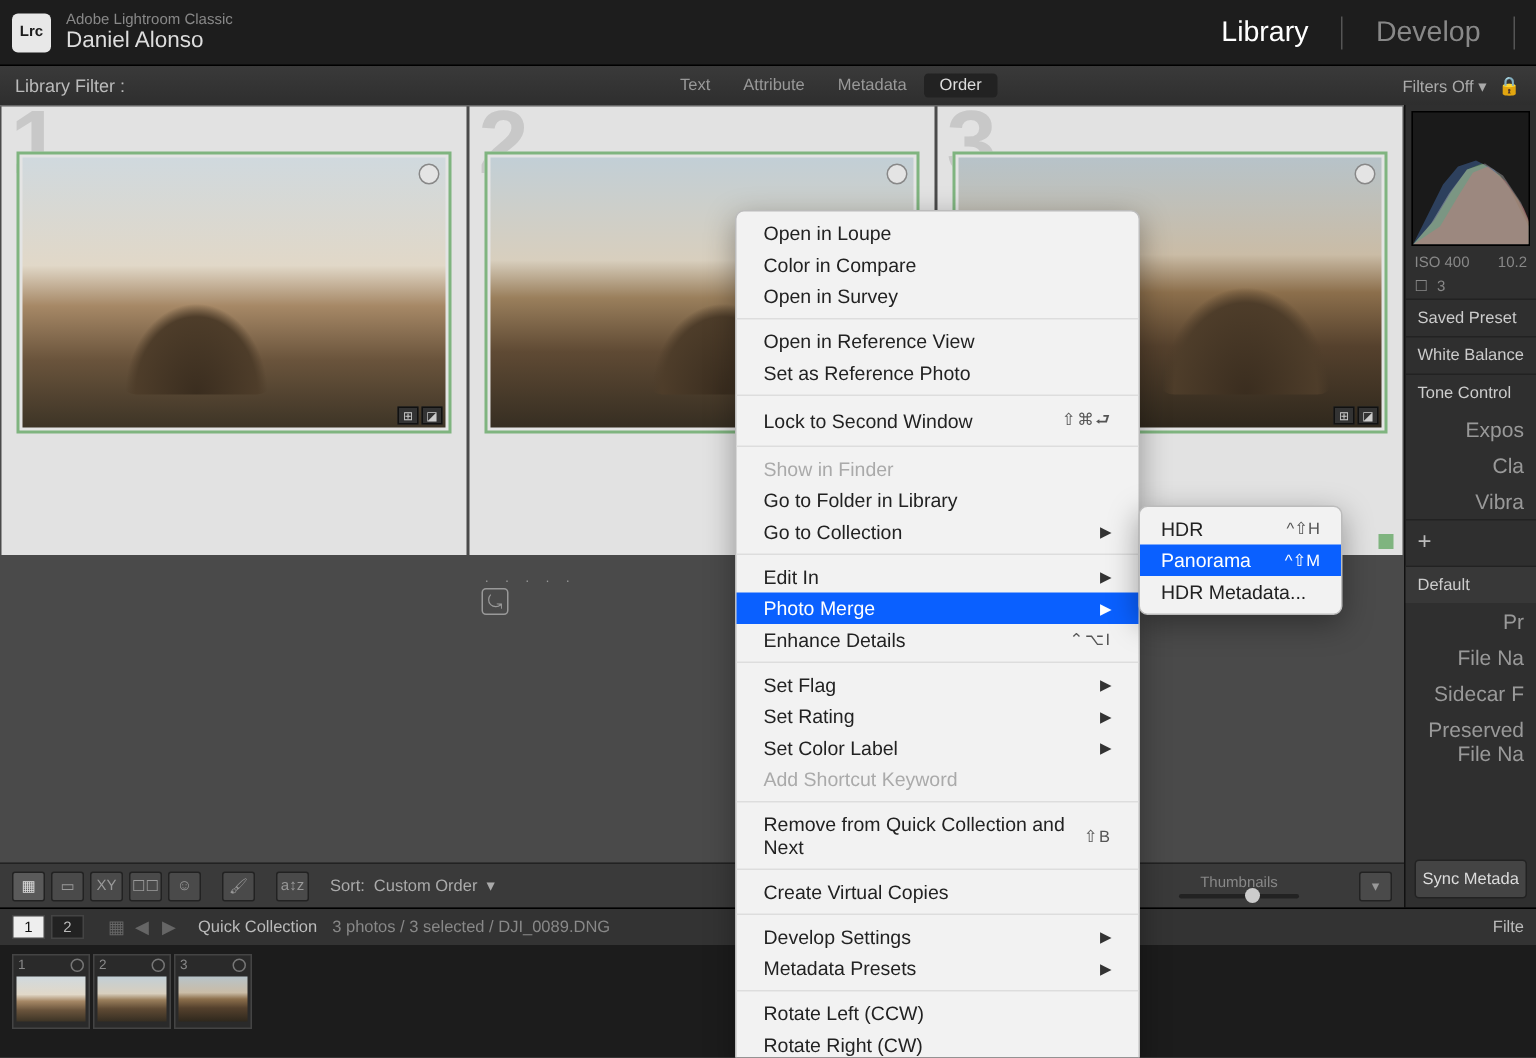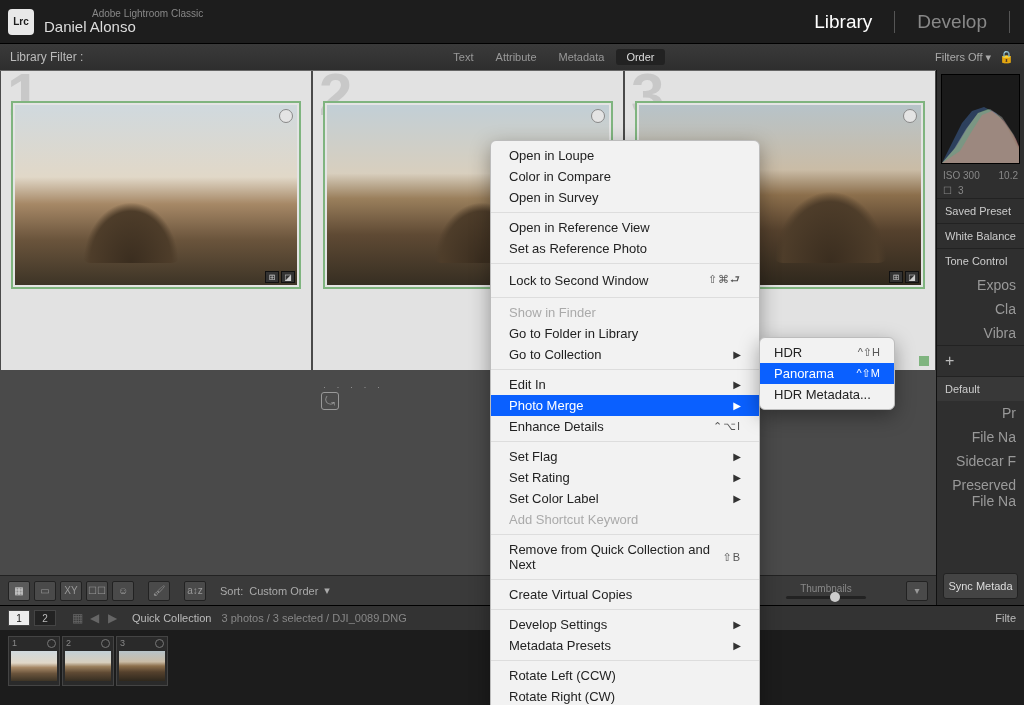--- a/index.html
+++ b/index.html
@@ -2,21 +2,21 @@
 <html><head>
 <meta charset="utf-8">
 <style>
 * { margin: 0; padding: 0; box-sizing: border-box; font-family: -apple-system, "Helvetica Neue", Arial, sans-serif; }
 body { background: #323232; color: #aaa; width: 1024px; height: 705px; overflow: hidden; position: relative; font-size: 13px; }
 
 
 .topbar { height: 44px; background: #1d1d1d; display: flex; align-items: center; padding: 0 8px; border-bottom: 1px solid #000; }
 .logo { width: 26px; height: 26px; background: #e8e8e8; border-radius: 4px; display:flex; align-items:center; justify-content:center; font-size:10px; font-weight:700; color:#1d1d1d; margin-right:10px; }
 .title-block { display:flex; flex-direction:column; justify-content:center; line-height:1.1; }
-.app-title { font-size:10px; color:#888;margin-left:48px; }
+.app-title { font-size:10px; color:#888; }
 .user-name { font-size:15px; color:#ddd; }
 .top-modules { margin-left:auto; display:flex; gap:22px; font-size:19px; padding-right:6px; }
 .top-modules .mod { color:#888; cursor:pointer; }
 .top-modules .mod.active { color:#fff; }
 .top-divider { width:1px; height:22px; background:#555; align-self:center; }
 
 
 .filterbar { height: 26px; background: linear-gradient(#3a3a3a,#2e2e2e); display:flex; align-items:center; padding:0 10px; font-size:12px; color:#bbb; }
 .filter-tabs { display:flex; gap:2px; margin-left:360px; }
 .filter-tab { padding:2px 10px; color:#999; border-radius:3px; cursor:pointer; font-size:11px; }
@@ -197,21 +197,21 @@
 <div class="rightpanel">
   <div class="histo">
     <svg width="84" height="60" viewBox="0 0 84 60">
       <path d="M0 60 L10 40 L20 20 L30 8 L42 4 L54 10 L64 22 L74 42 L84 60 Z" fill="#3a5a8a" opacity="0.6"></path>
       <path d="M0 60 L14 44 L26 24 L36 10 L46 6 L58 14 L70 30 L84 60 Z" fill="#6aa84f" opacity="0.5"></path>
       <path d="M0 60 L18 48 L30 28 L40 12 L50 8 L62 18 L74 36 L84 60 Z" fill="#b04a4a" opacity="0.5"></path>
       <path d="M0 60 L12 46 L24 26 L36 10 L48 6 L60 14 L72 32 L84 60 Z" fill="#d8d8d8" opacity="0.35"></path>
     </svg>
   </div>
   <div class="histo-meta">
-    <span>ISO 300</span>
+    <span>ISO 400</span>
     <span>10.2</span>
   </div>
   <div class="histo-row2">
     <span>☐</span>
     <span>3</span>
   </div>
   <div class="rp-section">Saved Preset</div>
   <div class="rp-section">White Balance</div>
   <div class="rp-section">Tone Control</div>
   <div class="rp-item">Expos</div>

